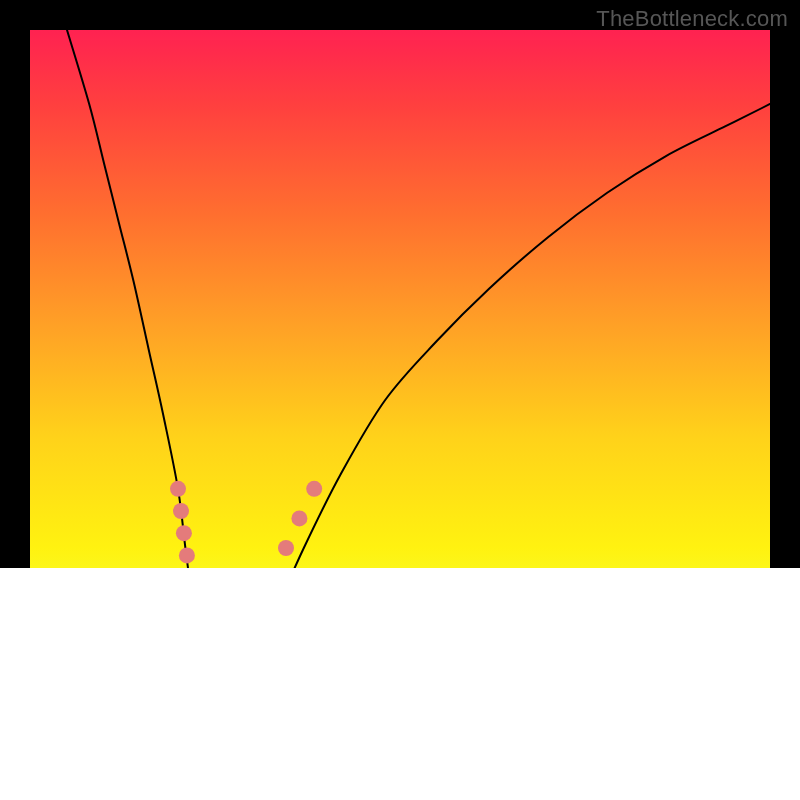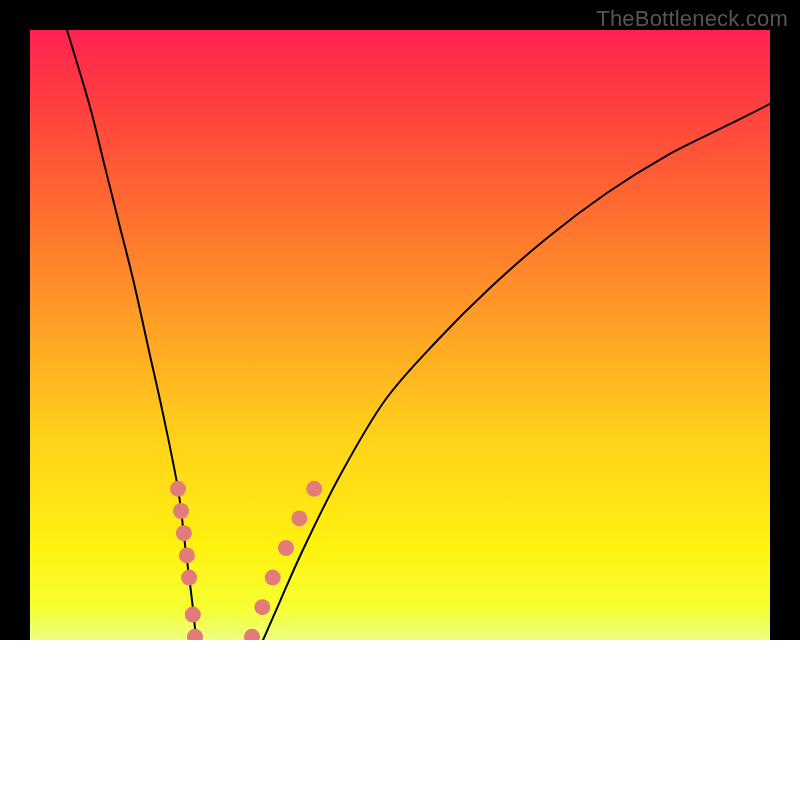--- a/index.html
+++ b/index.html
@@ -4,21 +4,21 @@
 <style>
   body {
     margin: 0;
     padding: 0;
     background: #fff;
     font-family: Arial, Helvetica, sans-serif;
   }
   .stage {
     position: relative;
     width: 800px;
-    height: 640px;
+    height: 568px;
     background: #000;
     overflow: hidden;
   }
   .watermark {
     position: absolute;
     top: 6px;
     right: 12px;
     color: #565656;
     font-size: 22px;
     font-weight: 400;

